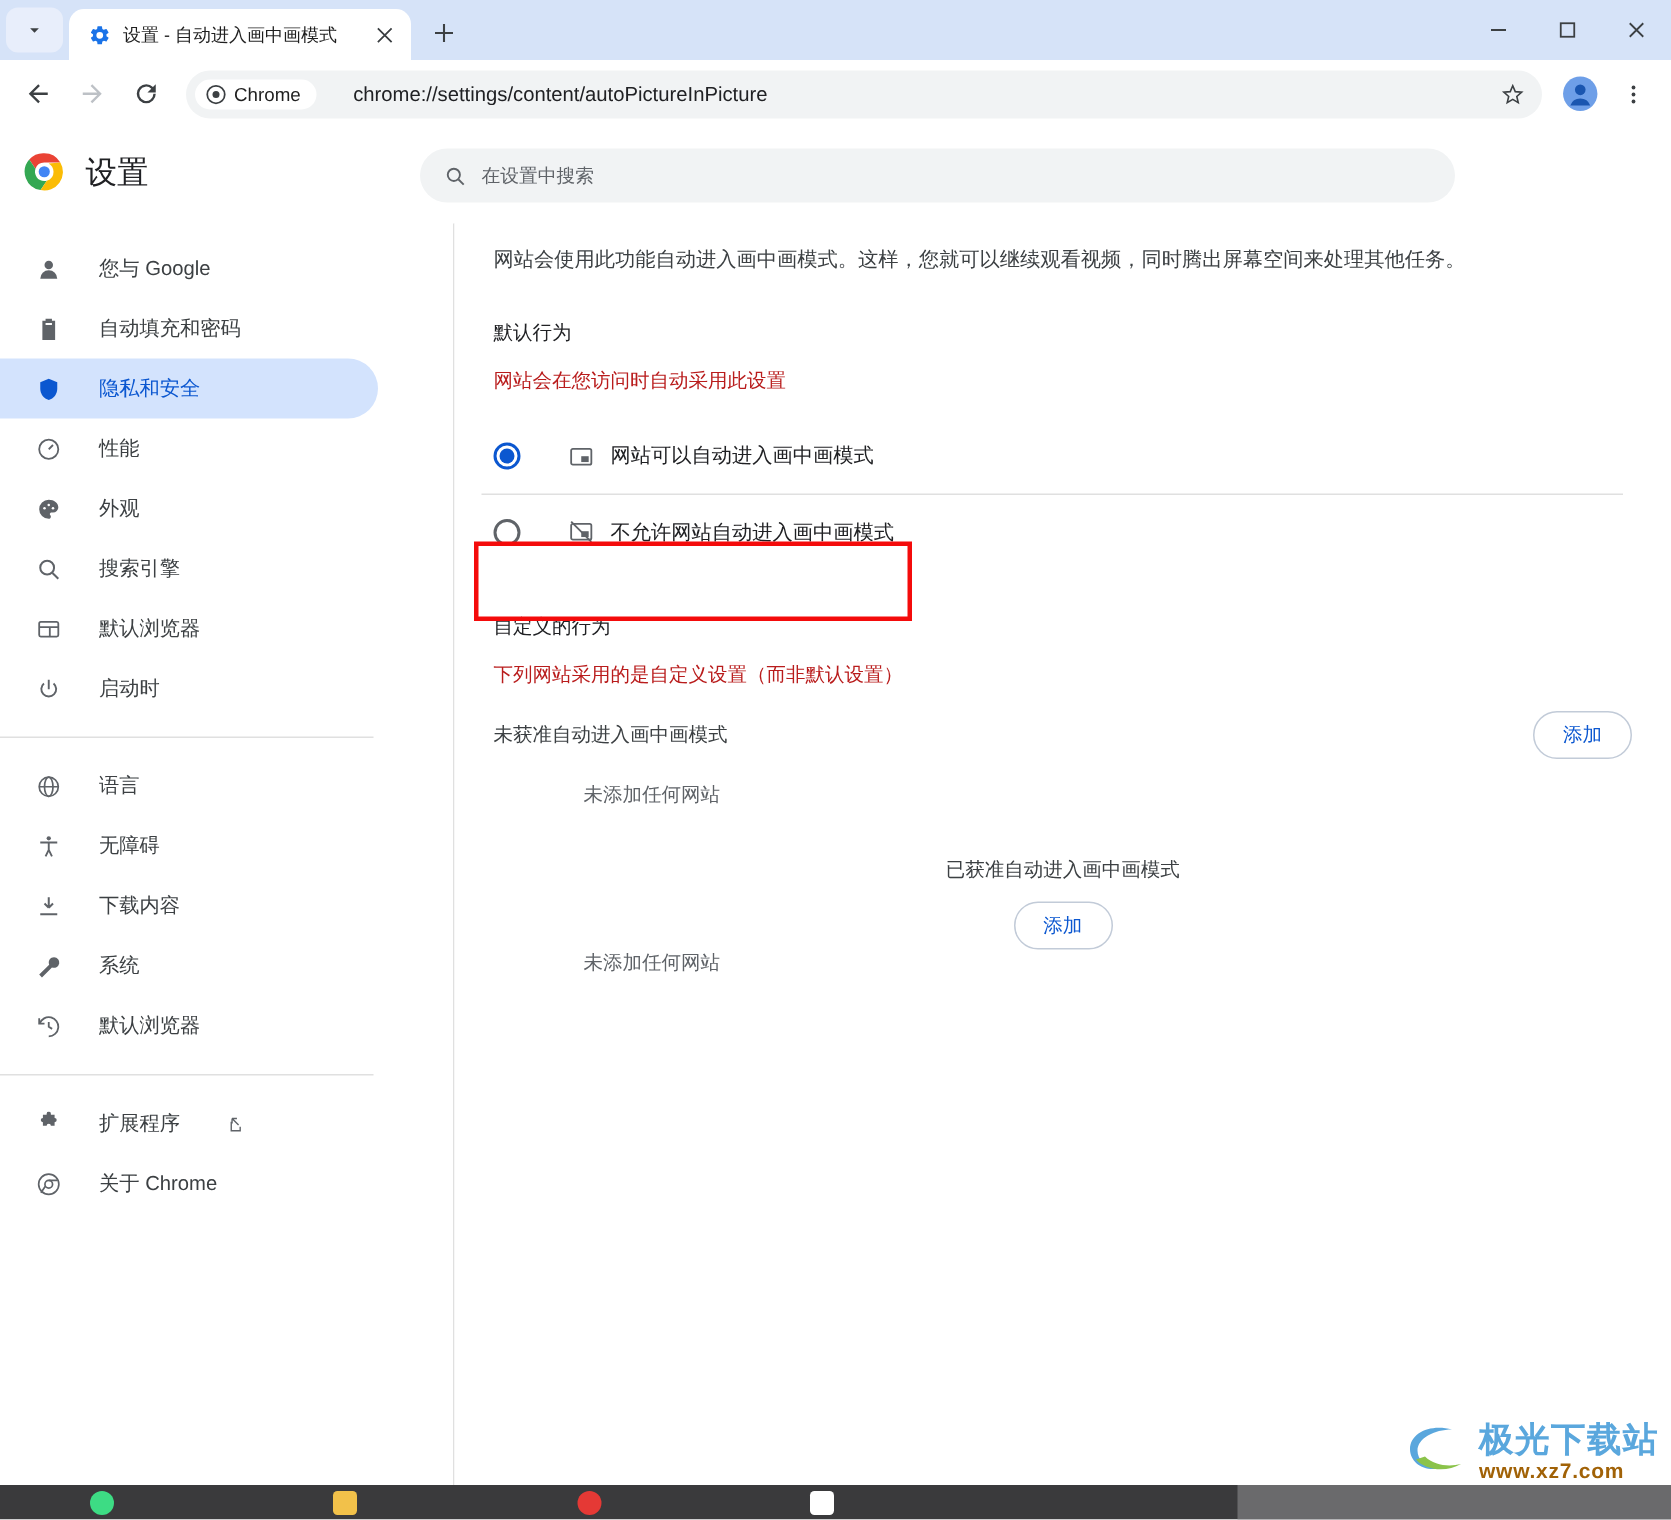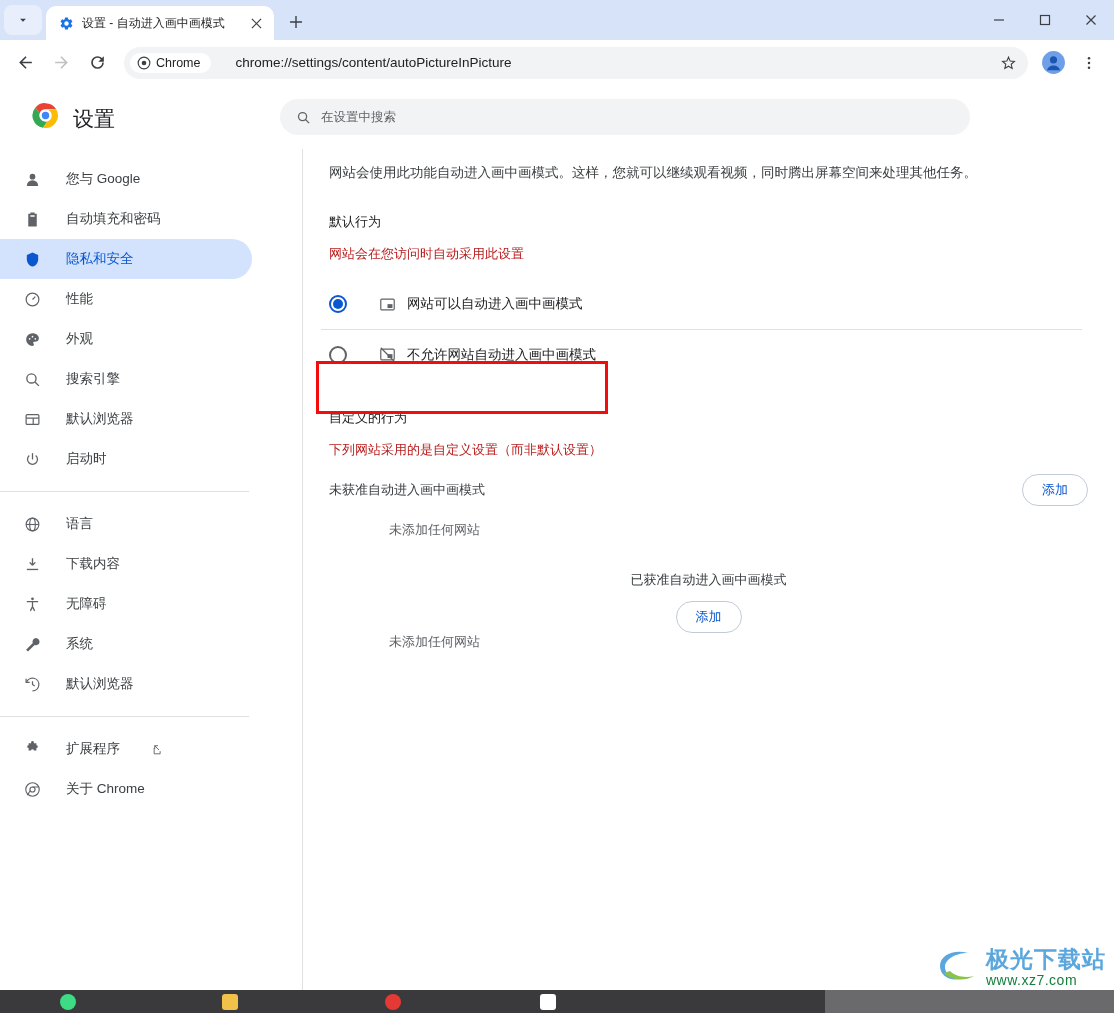--- a/index.html
+++ b/index.html
@@ -78,22 +78,22 @@
   
   .page {
     position: absolute; left: 0; top: 85px; width: 1114px; height: 905px;
     background: #ffffff; overflow: hidden;
   }
   .settings-header {
     position: absolute; left: 0; top: 0; width: 1114px; height: 64px;
     display: flex; align-items: center; background: #fff;
   }
   .brand {
-    display: flex; align-items: flex-end; gap: 14px;
-    padding-left: 32px; width: 280px; flex: 0 0 280px;
+    display: flex; align-items: flex-start; gap: 14px;
+    padding-left: 16px; width: 280px; flex: 0 0 280px;
   }
   .brand-title { font-size: 21px; color: #202124; }
   .global-search {
     width: 690px; height: 36px; background: #f1f3f4; border-radius: 18px;
     display: flex; align-items: center; gap: 10px; padding: 0 16px; cursor: text;
   }
   .global-search-ph { font-size: 12.5px; color: #5f6368; }
 
   .body-split { position: absolute; left: 0; top: 64px; width: 1114px; height: 841px; display: flex; }
 
@@ -178,21 +178,21 @@
   .watermark {
     position: absolute; right: 8px; bottom: 26px;
     display: flex; align-items: center; gap: 4px; z-index: 20;
   }
   .wm-text { display: flex; flex-direction: column; line-height: 1; }
   .wm-main {
     font-size: 23px; font-weight: bold; color: #5aa7dd;
     letter-spacing: 1px;
   }
   .wm-sub {
-    font-size: 14px; font-weight: normal; color: #15803d; letter-spacing: 0.5px;
+    font-size: 14px; font-weight: bold; color: #a16207; letter-spacing: 0.5px;
     margin-top: 2px;
   }
 
   
   .taskbar {
     position: absolute; left: 0; bottom: 0; width: 1114px; height: 23px;
     background: #3a3a3c;
   }
   .tb-seg { position: absolute; top: 0; height: 23px; background: #6a6a6c; }
   .tb-icon { position: absolute; top: 4px; width: 16px; height: 16px; border-radius: 3px; }
@@ -410,35 +410,35 @@
                 <ellipse cx="12" cy="12" rx="4" ry="9" fill="none" stroke="#5f6368" stroke-width="1.6"></ellipse>
                 <path d="M3 12h18" stroke="#5f6368" stroke-width="1.6"></path>
               </svg>
           </span>
           <span class="nav-label">语言</span>
         </div>
 
         <div class="nav-item">
           <span class="nav-icon">
             <svg width="17" height="17" viewBox="0 0 24 24">
+                <circle cx="12" cy="4" r="2" fill="#5f6368"></circle>
+                <path d="M4 8h16 M12 8v7 M12 15l-3 6 M12 15l3 6" stroke="#5f6368" stroke-width="1.8" fill="none"></path>
+              </svg>
+          </span>
+          <span class="nav-label">无障碍</span>
+        </div>
+
+        <div class="nav-item">
+          <span class="nav-icon">
+            <svg width="17" height="17" viewBox="0 0 24 24">
                 <path d="M12 3v10m0 0l-4-4m4 4l4-4" fill="none" stroke="#5f6368" stroke-width="1.9"></path>
                 <path d="M4 19h16" stroke="#5f6368" stroke-width="1.9"></path>
               </svg>
           </span>
           <span class="nav-label">下载内容</span>
-        </div>
-
-        <div class="nav-item">
-          <span class="nav-icon">
-            <svg width="17" height="17" viewBox="0 0 24 24">
-                <circle cx="12" cy="4" r="2" fill="#5f6368"></circle>
-                <path d="M4 8h16 M12 8v7 M12 15l-3 6 M12 15l3 6" stroke="#5f6368" stroke-width="1.8" fill="none"></path>
-              </svg>
-          </span>
-          <span class="nav-label">无障碍</span>
         </div>
 
         <div class="nav-item">
           <span class="nav-icon">
             <svg width="17" height="17" viewBox="0 0 24 24">
                 <path d="M17 3a5 5 0 00-4.6 7L3 19.4 5.6 22 15 12.6A5 5 0 1017 3z" fill="#5f6368"></path>
               </svg>
           </span>
           <span class="nav-label">系统</span>
         </div>

